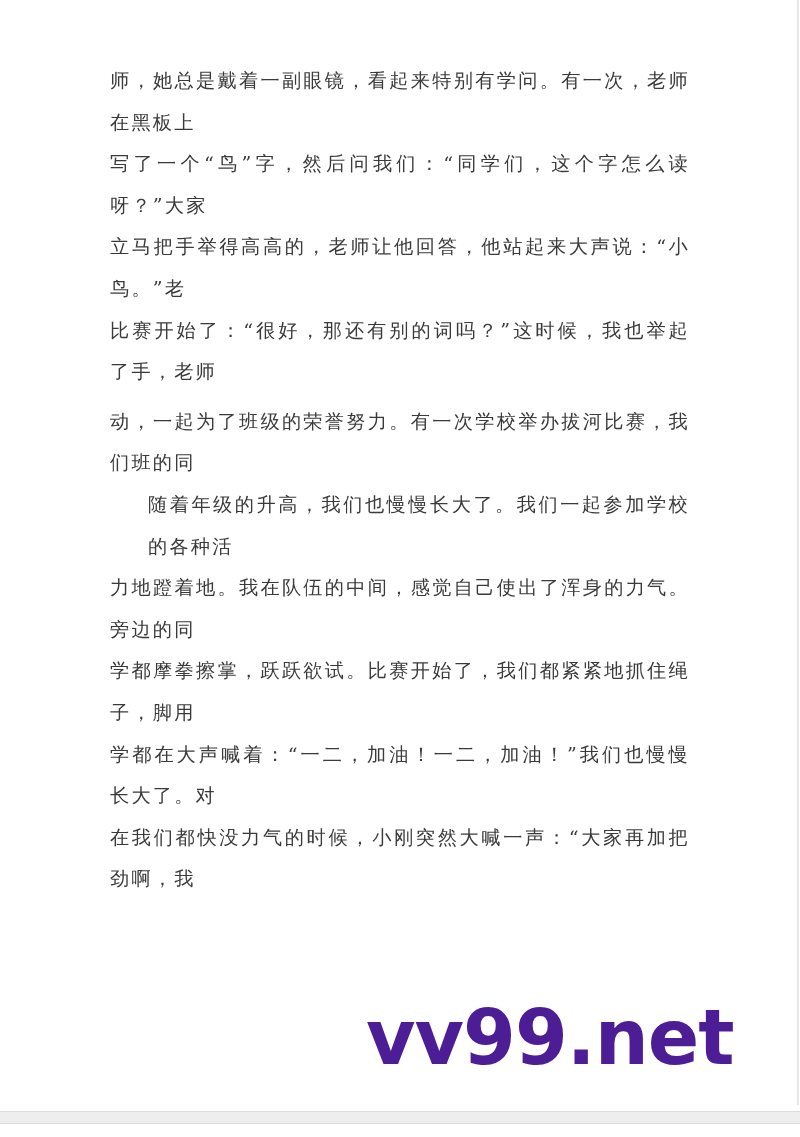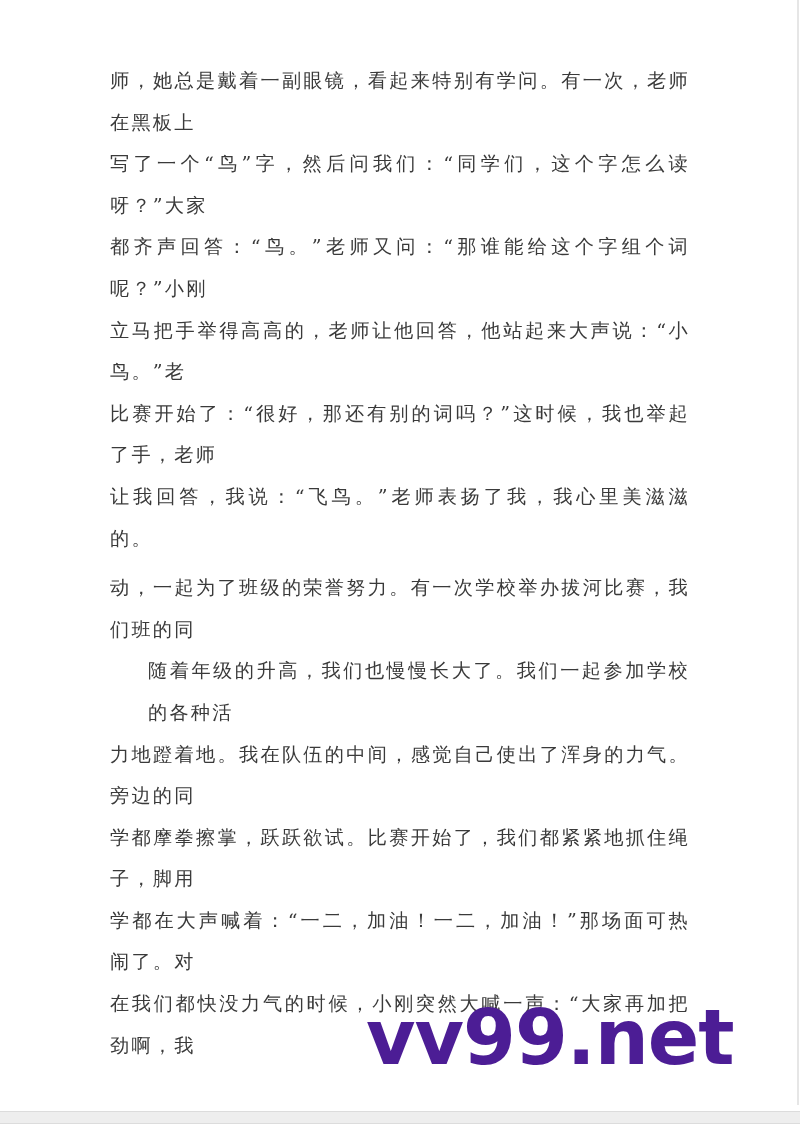--- a/index.html
+++ b/index.html
@@ -66,34 +66,32 @@
   </style>
 </head>
 <body>
 
 <div class="page">
   <div class="content">
 
     <div class="para">
       <div>师，她总是戴着一副眼镜，看起来特别有学问。有一次，老师在黑板上</div>
       <div>写了一个“鸟”字，然后问我们：“同学们，这个字怎么读呀？”大家</div>
-      <div>都齐声回答：“鸟。”老师又问：“那谁能给这个字组个词呢？”小刚</div>
       <div>立马把手举得高高的，老师让他回答，他站起来大声说：“小鸟。”老</div>
       <div>比赛开始了：“很好，那还有别的词吗？”这时候，我也举起了手，老师</div>
-      <div>让我回答，我说：“飞鸟。”老师表扬了我，我心里美滋滋的。</div>
     </div>
 
     <div class="gap"></div>
 
     <div class="para">
       <div>动，一起为了班级的荣誉努力。有一次学校举办拔河比赛，我们班的同</div>
       <div style="padding-left:38px">随着年级的升高，我们也慢慢长大了。我们一起参加学校的各种活</div>
       <div>力地蹬着地。我在队伍的中间，感觉自己使出了浑身的力气。旁边的同</div>
       <div>学都摩拳擦掌，跃跃欲试。比赛开始了，我们都紧紧地抓住绳子，脚用</div>
-      <div>学都在大声喊着：“一二，加油！一二，加油！”那场面可热闹了。对</div>
+      <div>学都在大声喊着：“一二，加油！一二，加油！”我们也慢慢长大了。对</div>
       <div>在我们都快没力气的时候，小刚突然大喊一声：“大家再加把劲啊，我</div>
 
     </div>
 
   </div>
 
   <div class="watermark">vv99.net</div>
 </div>
 
 <div class="scroll-divider"></div>

